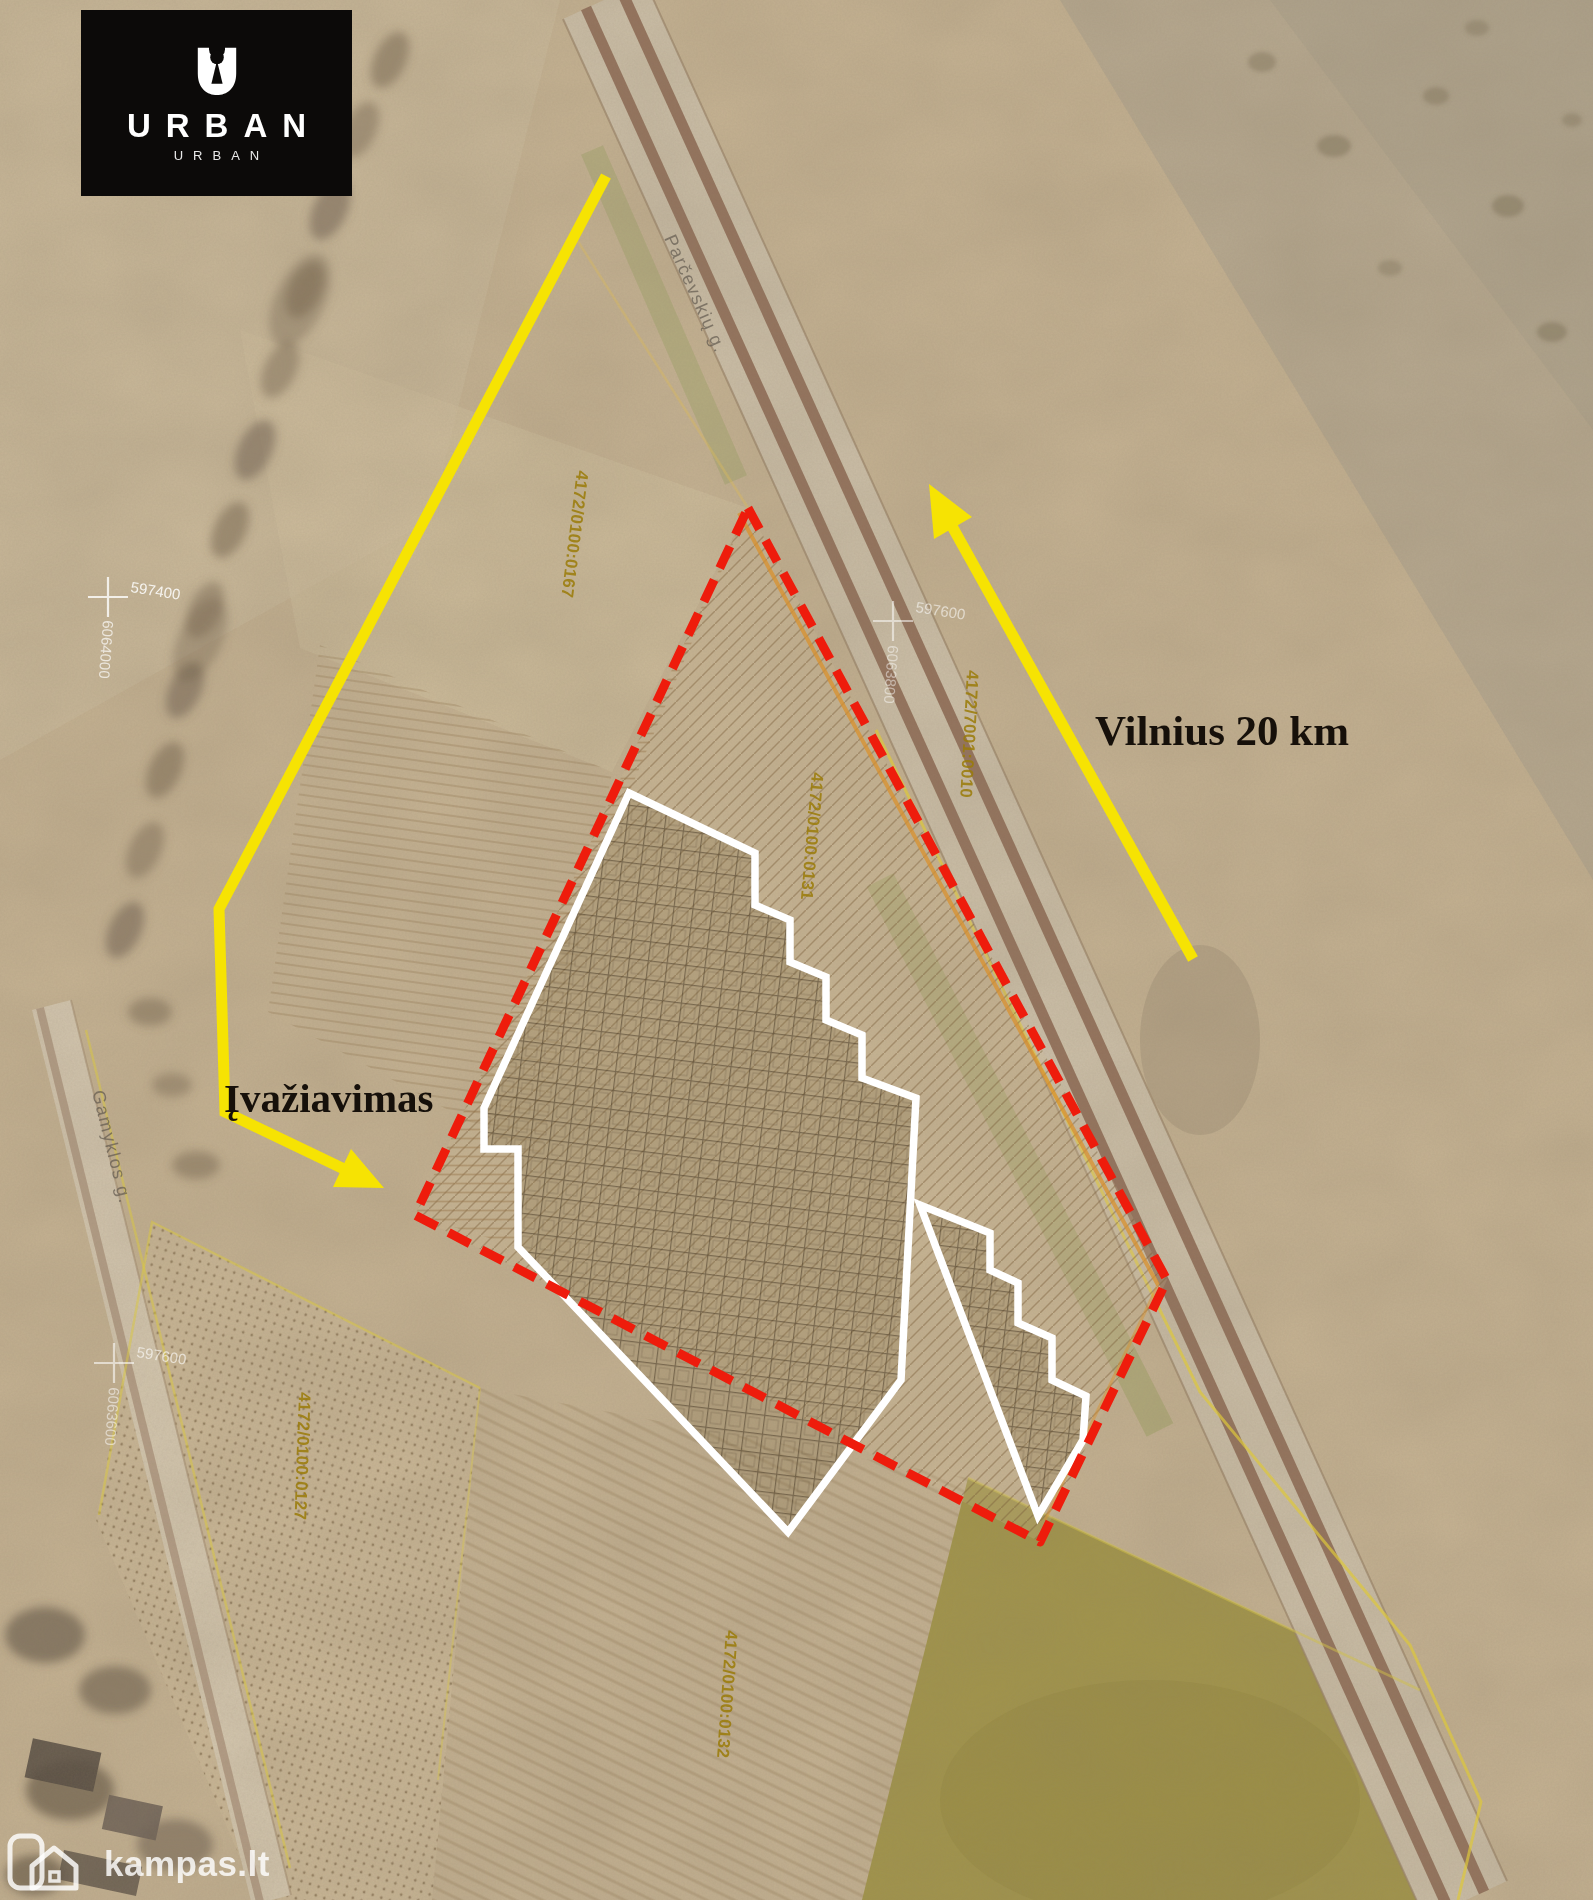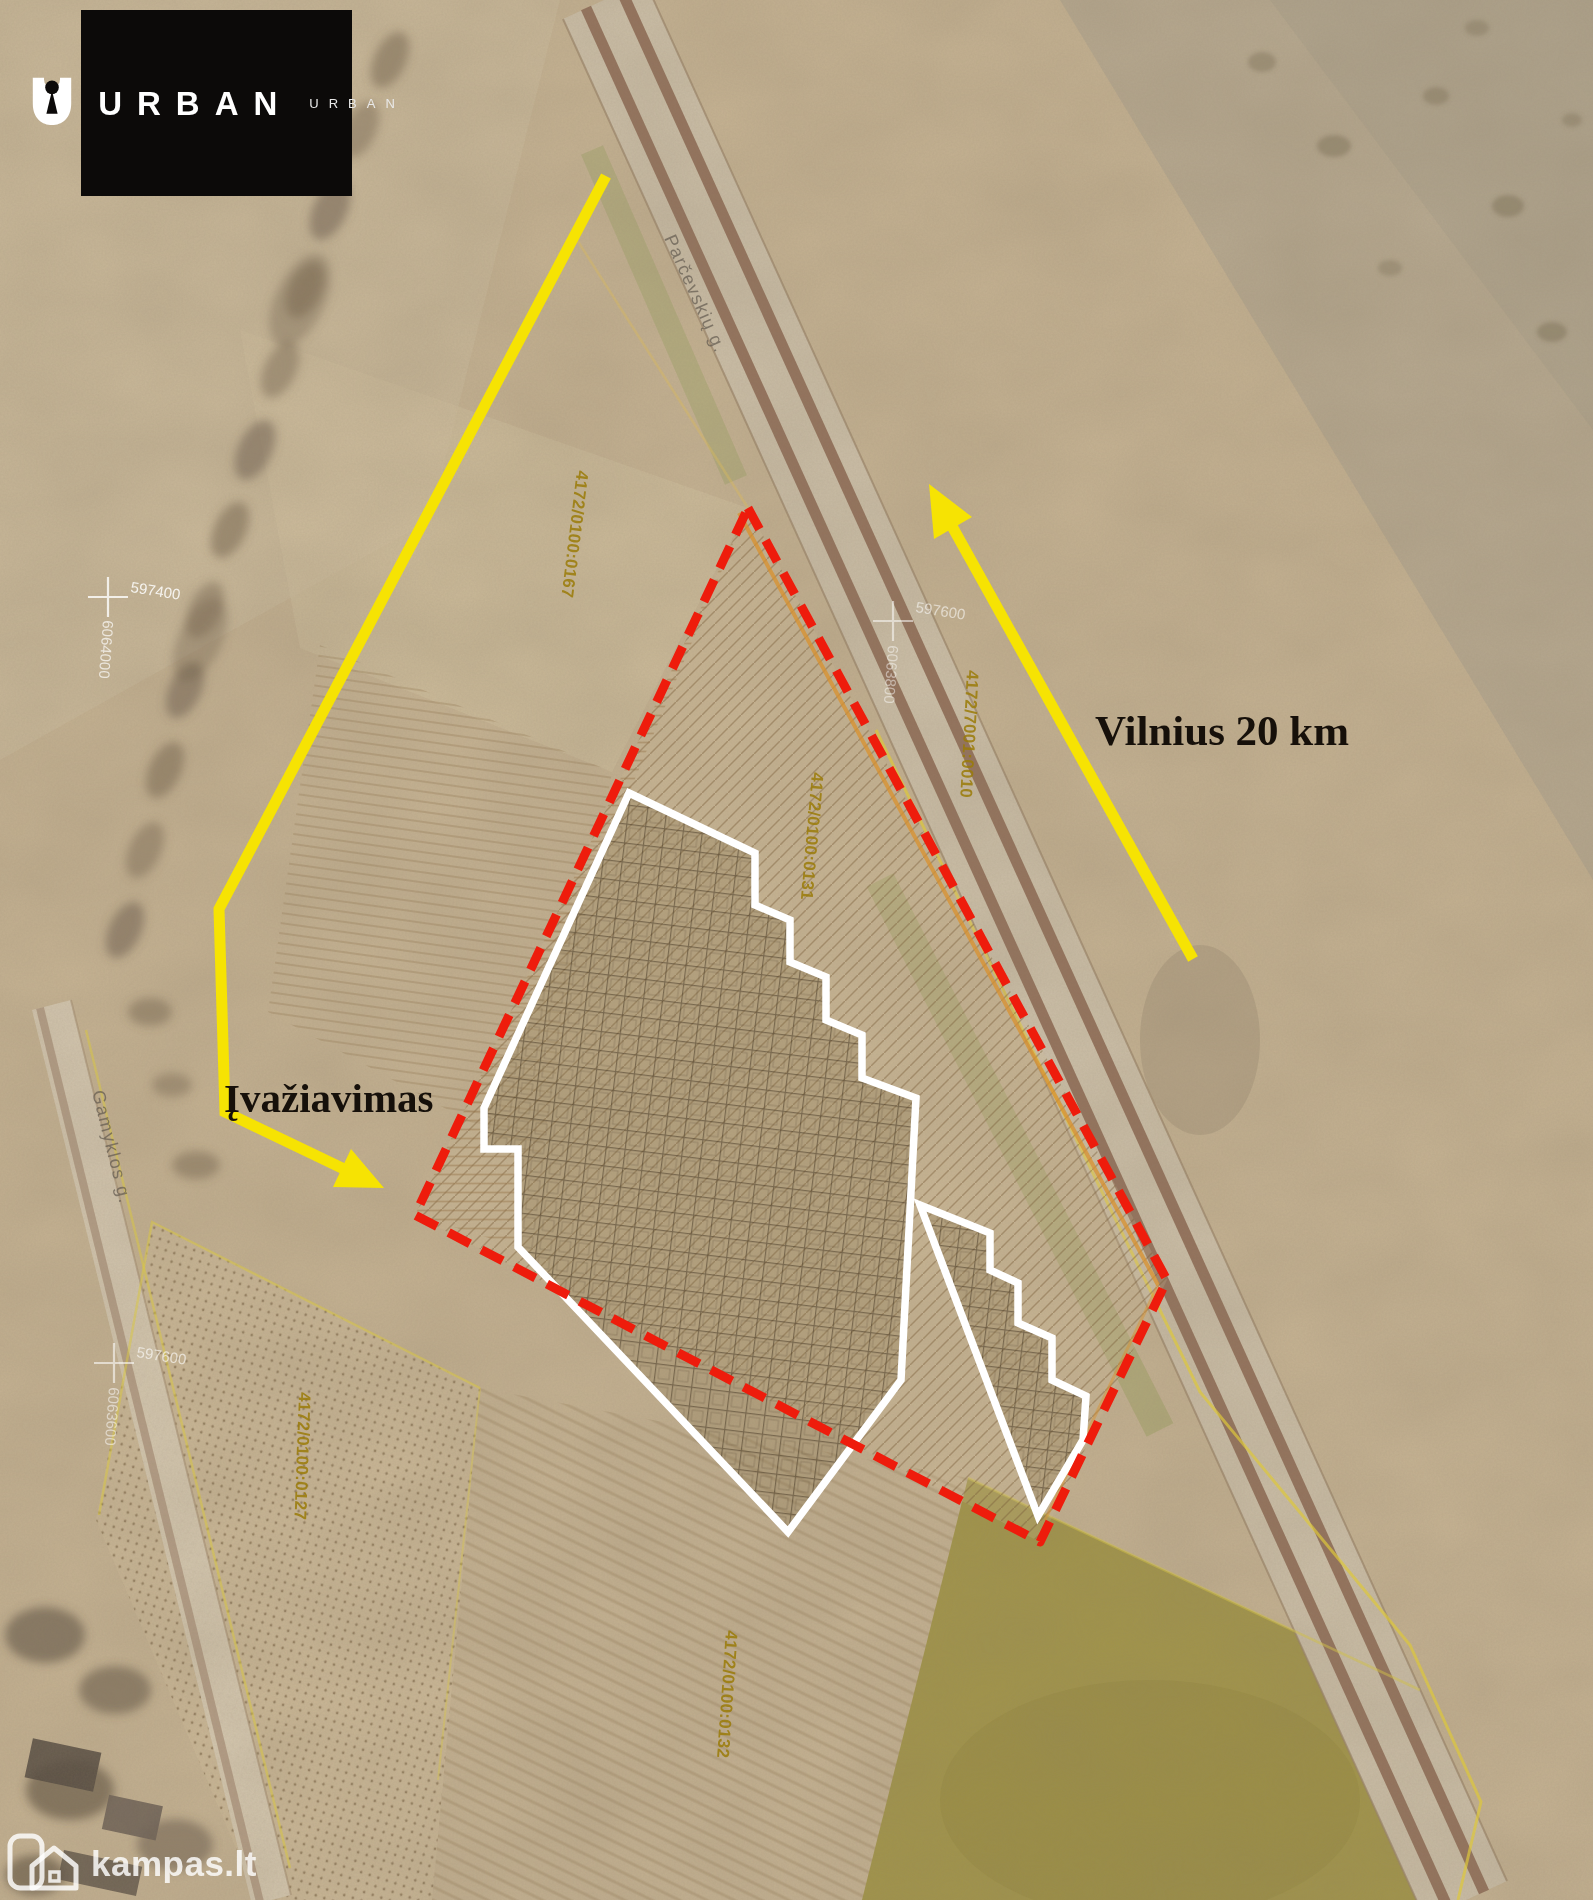--- a/index.html
+++ b/index.html
@@ -1,25 +1,25 @@
 <!DOCTYPE html>
 <html><head>
 <meta charset="utf-8">
 <style>
   html,body{margin:0;padding:0;background:#1e1b17;}
   .stage{position:relative;width:1593px;height:1900px;overflow:hidden;background:#c6b393;
          font-family:"Liberation Sans",sans-serif;}
   .map-svg{position:absolute;left:0;top:0;}
   
   .logo{position:absolute;left:81px;top:10px;width:271px;height:186px;background:#0c0a09;
-        display:flex;align-items:center;justify-content:center;gap:7px;}
+        display:flex;flex-direction:column;align-items:center;justify-content:center;gap:7px;}
   .logo-title{color:#fff;font-weight:700;font-size:33px;letter-spacing:15px;padding-left:15px;line-height:1;}
   .logo-sub{color:#e9e9e9;font-weight:400;font-size:13px;letter-spacing:10px;padding-left:10px;line-height:1;}
   
-  .watermark{position:absolute;left:6px;top:1832px;display:flex;align-items:center;gap:11px;
+  .watermark{position:absolute;left:6px;top:1832px;display:flex;align-items:center;gap:24px;
              color:rgba(255,255,255,0.82);}
   .watermark-text{font-weight:700;font-size:35px;letter-spacing:0.5px;}
   .serifLabel{font-family:"Liberation Serif",serif;font-weight:700;fill:#16100a;}
   .cad{font-family:"Liberation Sans",sans-serif;font-weight:700;font-size:17px;letter-spacing:0.3px;}
   .coord{font-family:"Liberation Sans",sans-serif;font-size:15px;fill:rgba(255,255,255,0.85);}
   .street{font-family:"Liberation Sans",sans-serif;font-size:18px;letter-spacing:1.5px;fill:rgba(100,92,80,0.72);}
 </style>
 </head>
 <body>
 

